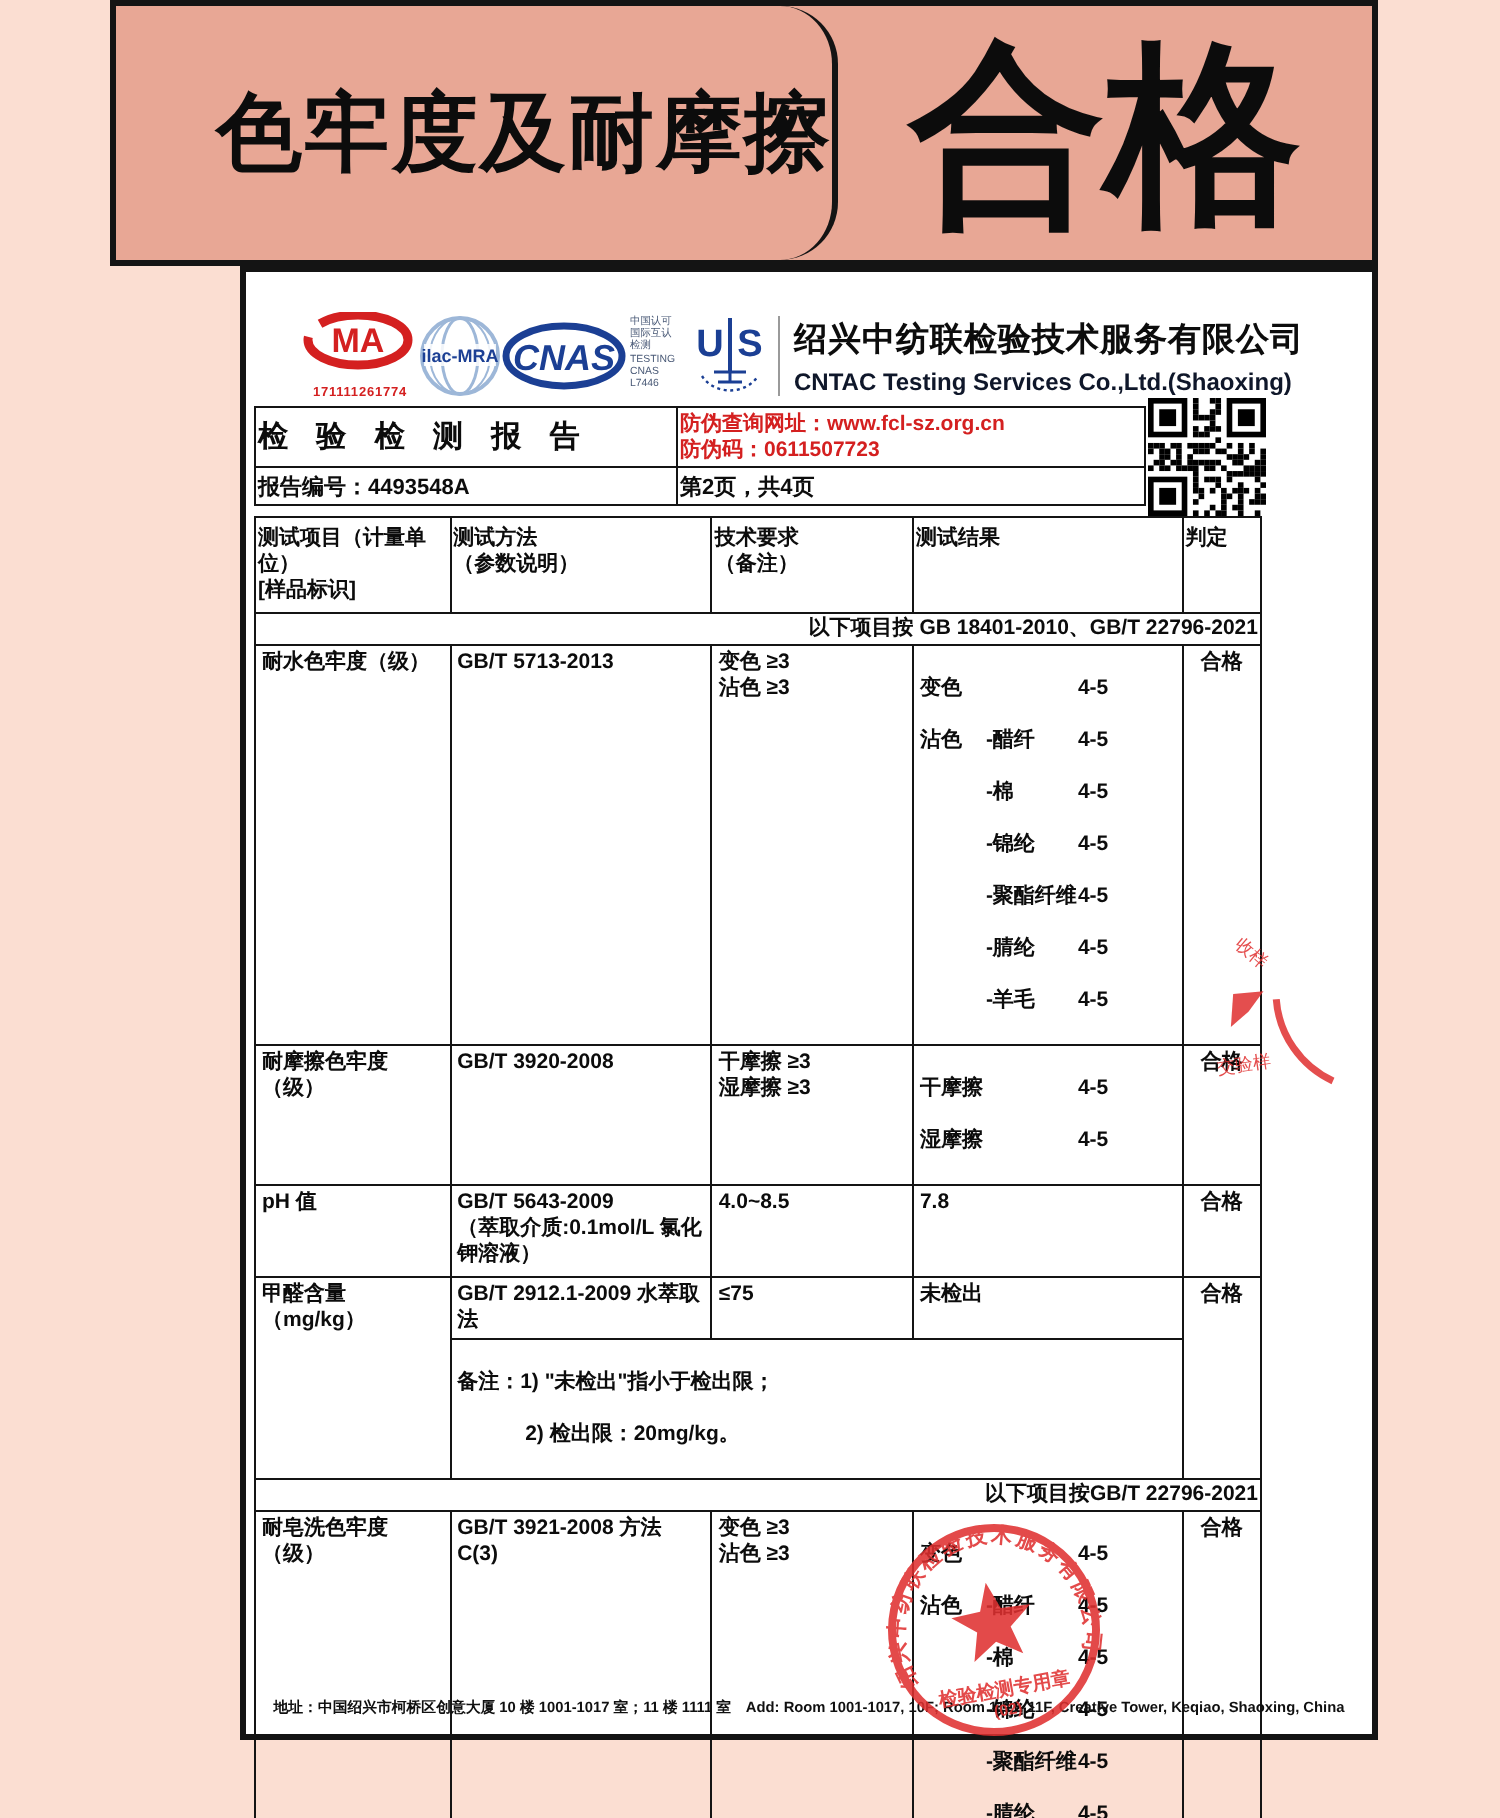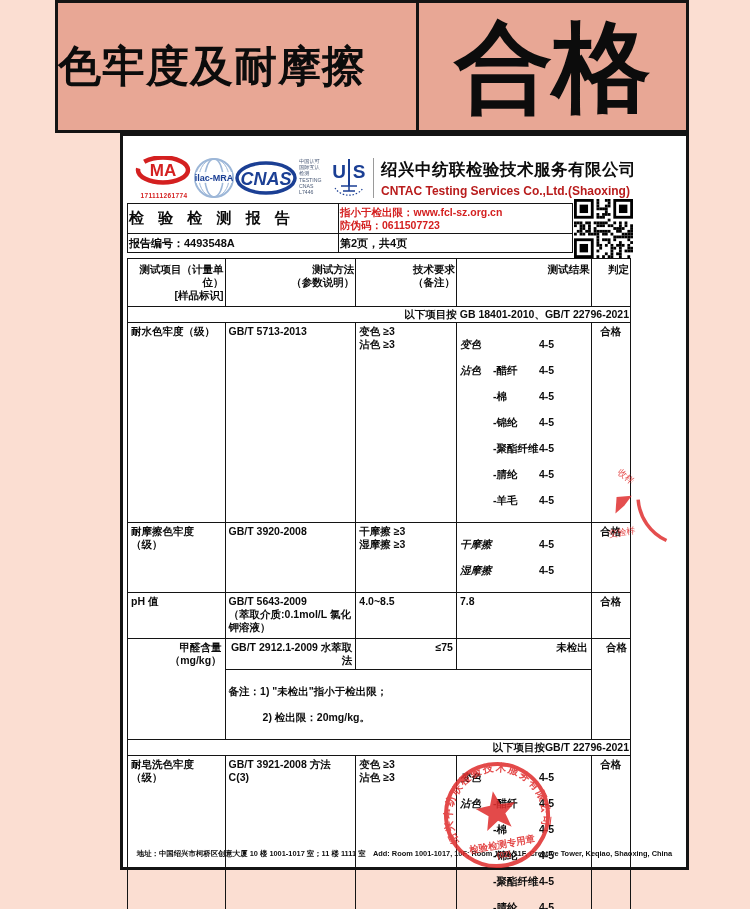--- a/index.html
+++ b/index.html
@@ -10,47 +10,47 @@
     color:#0c0c0c;
   }
   
   .banner{
     position:absolute;left:55px;top:0;width:634px;height:133px;
     background:#e8a795;border:3px solid #141414;box-sizing:border-box;
     display:flex;
   }
   .banner-left{
     width:358px;border-right:3px solid #141414;
-    display:flex;align-items:center;justify-content:flex-start;
+    display:flex;align-items:center;justify-content:flex-end;border-radius:29px;
   }
   .banner-title{font-size:43px;font-weight:800;letter-spacing:1px;}
   .banner-right{flex:1;display:flex;align-items:center;justify-content:center;}
   .banner-verdict{font-size:98px;font-weight:800;line-height:1;}
 
   
   .paper{
     position:absolute;left:120px;top:133px;width:569px;height:737px;
     background:#ffffff;border:3px solid #141414;box-sizing:border-box;
   }
 
   
-  .logos-row{position:absolute;left:0;top:18px;width:100%;height:50px;}
+  .logos-row{position:absolute;left:16px;top:18px;width:100%;height:50px;}
   .cma{position:absolute;left:12px;top:2px;width:58px;text-align:center;}
   .cma-number{font-size:6.5px;font-weight:700;color:#d42020;letter-spacing:.4px;margin-top:-1px;}
   .ilac{position:absolute;left:70px;top:3px;}
   .cnas{position:absolute;left:112px;top:6px;}
   .cnas-side{
     position:absolute;left:176px;top:4px;width:30px;
     font-size:5.2px;line-height:6.2px;color:#4a5a77;white-space:pre-line;
   }
   .uls{position:absolute;left:206px;top:2px;}
   .logos-divider{position:absolute;left:250px;top:4px;width:1px;height:40px;background:#9a9a9a;}
   .company{position:absolute;left:258px;top:5px;}
   .company-cn{font-size:16.5px;font-weight:700;letter-spacing:.5px;}
-  .company-en{font-size:12px;font-weight:600;margin-top:3px;color:#b91c1c;}
+  .company-en{font-size:12px;font-weight:600;margin-top:3px;color:#0f172a;}
 
   
   .report-tbl{
     position:absolute;left:4px;top:67px;width:445px;
     border-collapse:collapse;table-layout:fixed;
   }
   .report-tbl td{border:1.6px solid #141414;vertical-align:middle;}
   .rt-title{font-size:15px;font-weight:800;letter-spacing:5px;}
   .rt-red{color:#d42020;font-size:10.5px;font-weight:700;line-height:13px;}
   .rt-no{font-size:11px;font-weight:800;}
@@ -61,29 +61,29 @@
   .main-tbl{
     position:absolute;left:4px;top:122px;width:504px;
     border-collapse:collapse;table-layout:fixed;
     font-size:10.5px;font-weight:600;
   }
   .main-tbl th,.main-tbl td{
     border:1.3px solid #141414;vertical-align:top;
     padding:2px 3px;line-height:13px;white-space:pre-line;
     overflow:hidden;
   }
-  .main-tbl th{text-align:right;font-weight:700;padding:4px 1px;}
+  .main-tbl th{text-align:left;font-weight:700;padding:4px 1px;}
   .section-row td{text-align:right;font-weight:700;padding:1px;height:13px;}
   .verdict-cell{text-align:center;}
   .res-line{display:flex;}
-  .rl{min-width:33px;font-style:italic;}
+  .rl{min-width:33px;}
   .rf{min-width:46px;}
   .row-rubbing td{height:31px;}
   .row-ph td{height:41px;}
-  .row-form td{height:21px;text-align:right;}
+  .row-form td{height:21px;}
   .row-wash td{height:99px;}
   .note-cell div{line-height:13px;}
   .note-l2{padding-left:34px;}
 
   
   .round-stamp{position:absolute;left:315px;top:620px;z-index:6;}
   .side-stamp{position:absolute;left:484px;top:305px;z-index:6;}
 
   
   .footer{
@@ -156,21 +156,21 @@
 
   <table class="report-tbl">
     <colgroup>
         <col style="width:211px">
         <col style="width:234px">
       </colgroup>
     <tbody>
         <tr style="height:30px">
       <td class="rt-title">检 验 检 测 报 告</td>
       <td>
-        <div class="rt-red">指小于检出限：www.fcl-sz.org.cn</div>
+        <div class="rt-red">防伪查询网址：www.fcl-sz.org.cn</div>
         <div class="rt-red">防伪码：0611507723</div>
       </td>
     </tr>
     <tr style="height:19px">
       <td class="rt-no">报告编号：4493548A</td>
       <td class="rt-page">第2页，共4页</td>
     </tr>
   </tbody>
     </table>
 

